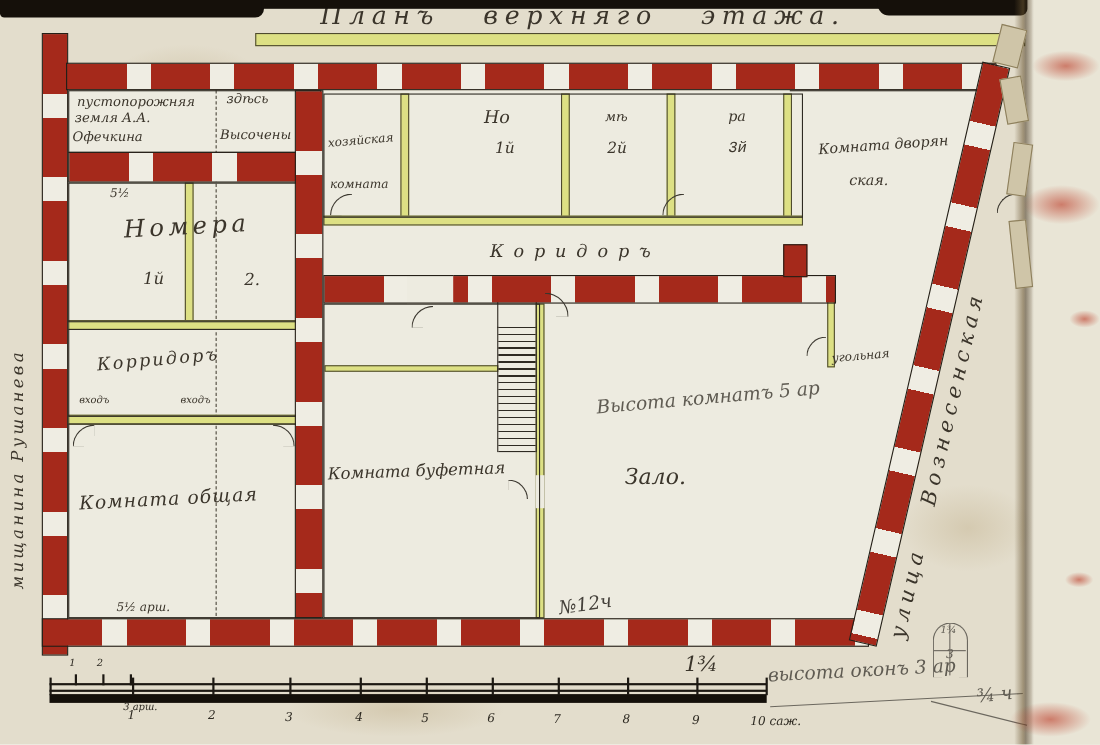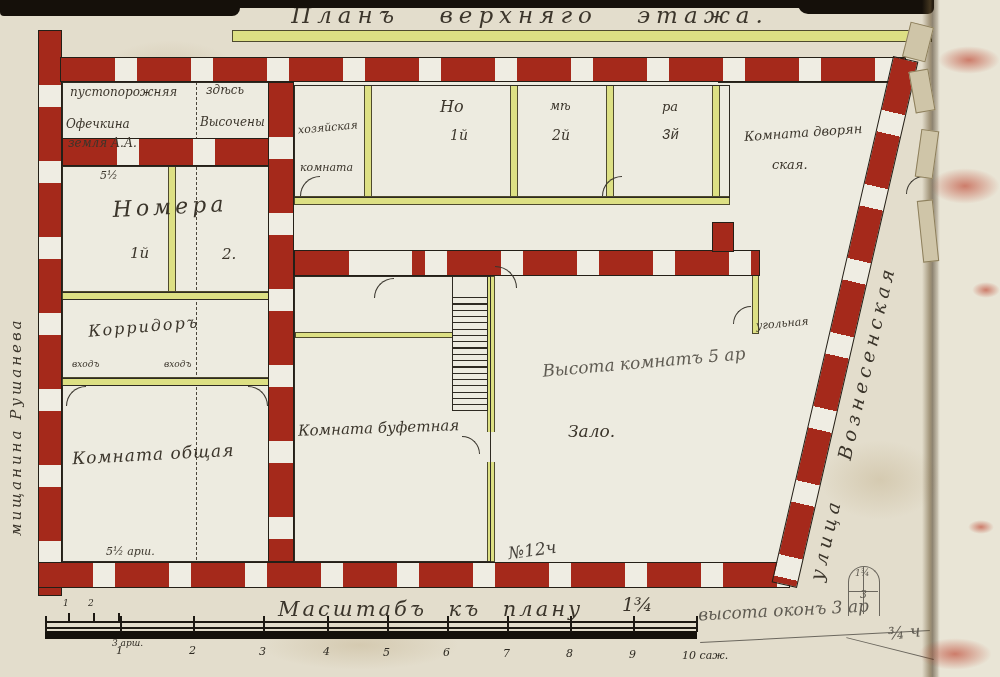--- a/index.html
+++ b/index.html
@@ -85,21 +85,21 @@
   <div class="abs arc" style="left:300px;top:176px;width:20px;height:20px;"></div>
   <div class="abs arc" style="left:602px;top:176px;width:20px;height:20px;"></div>
   <div class="abs arc" style="left:906px;top:176px;width:18px;height:18px;"></div>
   <div class="abs arc" style="left:374px;top:278px;width:20px;height:20px;"></div>
   <div class="abs arc" style="left:495px;top:266px;width:22px;height:22px;transform:scaleX(-1);"></div>
   <div class="abs arc" style="left:733px;top:306px;width:18px;height:18px;"></div>
   <div class="abs arc" style="left:462px;top:436px;width:18px;height:18px;transform:scaleX(-1);"></div>
 
   <div class="abs hw" style="left:70px;top:86px;font-size:12px;">пустопорожняя</div>
   <div class="abs hw" style="left:206px;top:84px;font-size:12px;">здѣсь</div>
-  <div class="abs hw" style="left:68px;top:101px;font-size:12px;margin-top:36px;">земля А.А.</div>
+  <div class="abs hw" style="left:68px;top:101px;font-size:12px;">земля А.А.</div>
   <div class="abs hw" style="left:66px;top:118px;font-size:12px;">Офечкина</div>
   <div class="abs hw" style="left:200px;top:116px;font-size:12px;">Высочены</div>
 
   <div class="abs hw" style="left:100px;top:170px;font-size:11px;">5½</div>
   <div class="abs hw" style="left:90px;top:195px;width:160px;text-align:center;font-size:22px;letter-spacing:4px;transform:rotate(-3deg);">Номера</div>
   <div class="abs hw" style="left:130px;top:245px;font-size:15px;">1й</div>
   <div class="abs hw" style="left:222px;top:246px;font-size:15px;">2.</div>
 
   <div class="abs hw" style="left:88px;top:318px;font-size:16px;letter-spacing:2px;transform:rotate(-5deg);">Корридоръ</div>
   <div class="abs hw" style="left:72px;top:360px;font-size:9px;">входъ</div>
@@ -112,31 +112,31 @@
   <div class="abs hw" style="left:300px;top:162px;font-size:11px;">комната</div>
   <div class="abs hw" style="left:440px;top:98px;font-size:16px;">Но</div>
   <div class="abs hw" style="left:450px;top:128px;font-size:14px;">1й</div>
   <div class="abs hw" style="left:550px;top:100px;font-size:12px;">мѣ</div>
   <div class="abs hw" style="left:552px;top:128px;font-size:14px;">2й</div>
   <div class="abs hw" style="left:662px;top:100px;font-size:13px;">ра</div>
   <div class="abs hw" style="left:662px;top:128px;font-size:14px;font-family:Liberation Mono, monospace;">3й</div>
   <div class="abs hw" style="left:744px;top:126px;font-size:13px;transform:rotate(-4deg);">Комната дворян</div>
   <div class="abs hw" style="left:772px;top:158px;font-size:13px;">ская.</div>
 
+  <div class="abs hw" style="left:408px;top:220px;width:230px;text-align:center;font-size:16px;letter-spacing:9px;">Коридоръ</div>
 
   <div class="abs hw" style="left:298px;top:420px;font-size:15px;transform:rotate(-2deg);">Комната буфетная</div>
   <div class="abs pencil" style="left:542px;top:352px;font-size:17px;transform:rotate(-5deg);">Высота комнатъ 5 ар</div>
-  <div class="abs hw" style="left:568px;top:422px;font-size:17px;">Зало.</div>
+  <div class="abs hw" style="left:568px;top:422px;font-size:20px;">Зало.</div>
   <div class="abs hw" style="left:756px;top:318px;font-size:11px;transform:rotate(-5deg);">угольная</div>
   <div class="abs" style="left:508px;top:540px;font-size:17px;font-style:italic;color:#44403a;transform:rotate(-8deg);">№12ч</div>
 
   <div class="abs hw" style="left:8px;top:556px;width:500px;font-size:15px;letter-spacing:3px;transform:rotate(-90deg);transform-origin:0 0;display:flex;justify-content:space-between;padding:0 20px;box-sizing:border-box;">мищанина        Рушанева</div>
   <div class="abs hw" style="left:806px;top:578px;width:480px;font-size:19px;letter-spacing:5px;word-spacing:28px;transform:rotate(-77deg);transform-origin:0 0;">улица   Вознесенская</div>
 
-  <div class="abs hw" style="left:278px;top:598px;font-size:21px;letter-spacing:3px;word-spacing:12px;">Масштабъ къ плану</div>
   <div class="abs hw" style="left:622px;top:594px;font-size:19px;">1¾</div>
   <div class="abs pencil" style="left:698px;top:600px;font-size:17px;transform:rotate(-3deg);">высота оконъ 3 ар</div>
 
   <div class="abs" style="left:45px;top:621px;width:652px;height:19px;">
     <div class="abs" style="left:0;top:0;width:652px;height:1.5px;background:#1c1812;"></div>
     <div class="abs" style="left:0;top:6px;width:652px;height:1.5px;background:#1c1812;"></div>
     <div class="abs" style="left:0;top:10px;width:652px;height:8px;background:#14100a;"></div>
   </div>
 
   <div class="abs tick" style="left:45px;top:616px;height:16px;"></div>

